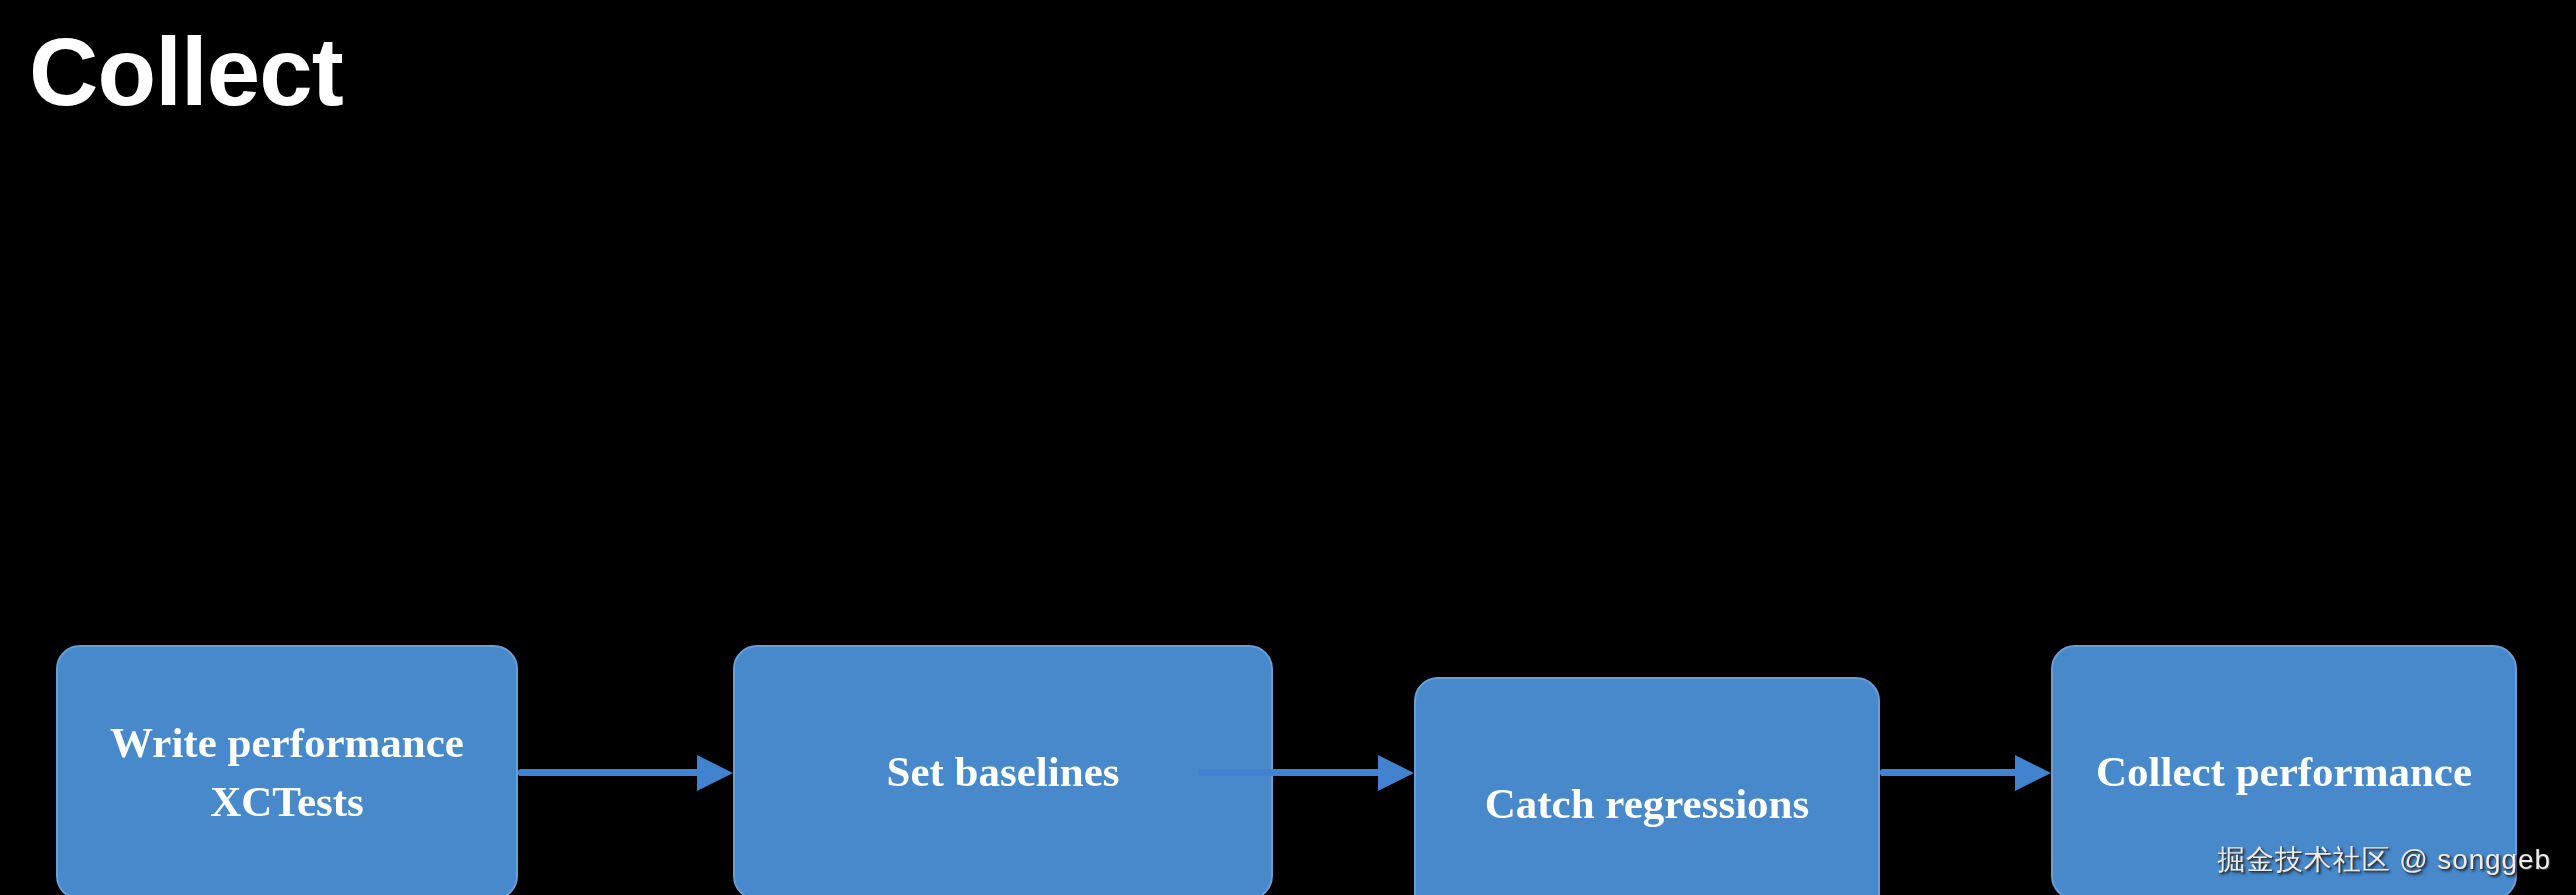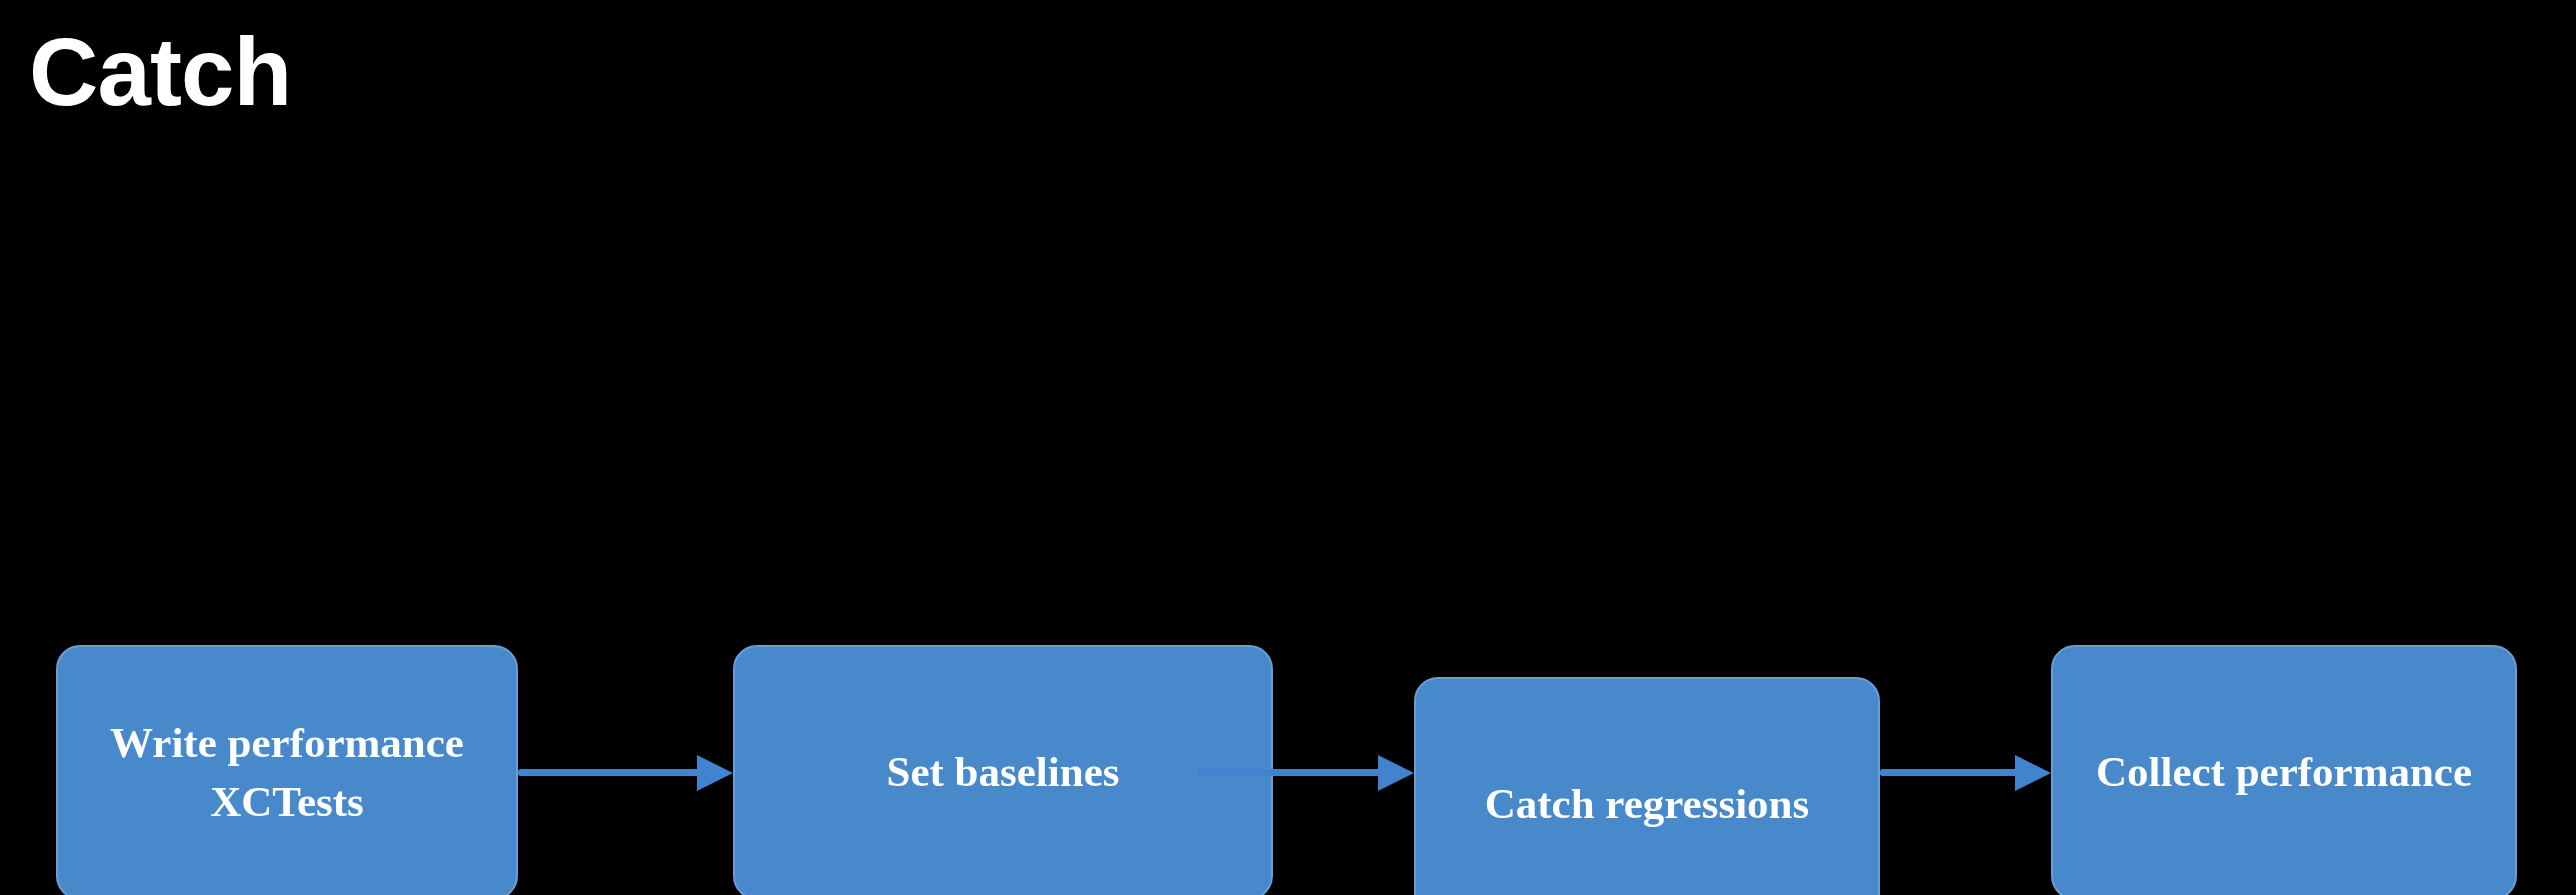--- a/index.html
+++ b/index.html
@@ -88,21 +88,21 @@
     color: #ececec;
     text-shadow: 0.9px 0.9px 0 #3a3a3a, 1.9px 1.9px 2.8px rgba(0,0,0,0.75);
     letter-spacing: 0.9px;
   }
 </style>
 </head>
 <body>
 
 <div class="slide">
 
-  <h1 class="title">Catch</h1>
+  <h1 class="title">Collect</h1>
 
   <div class="flow">
 
     <div class="step-box" style="left:56px; width:462px;">
       <span>Write performance XCTests</span>
     </div>
 
     <div class="arrow" style="left:518px; width:215px;">
       <div class="arrow-line"></div>
       <div class="arrow-head"></div>
@@ -125,15 +125,16 @@
       <div class="arrow-line"></div>
       <div class="arrow-head"></div>
     </div>
 
     <div class="step-box" style="left:2051px; width:466px;">
       <span>Collect performance</span>
     </div>
 
   </div>
 
+  <div class="watermark">掘金技术社区 @ songgeb</div>
 
 </div>
 
 
 </body></html>

